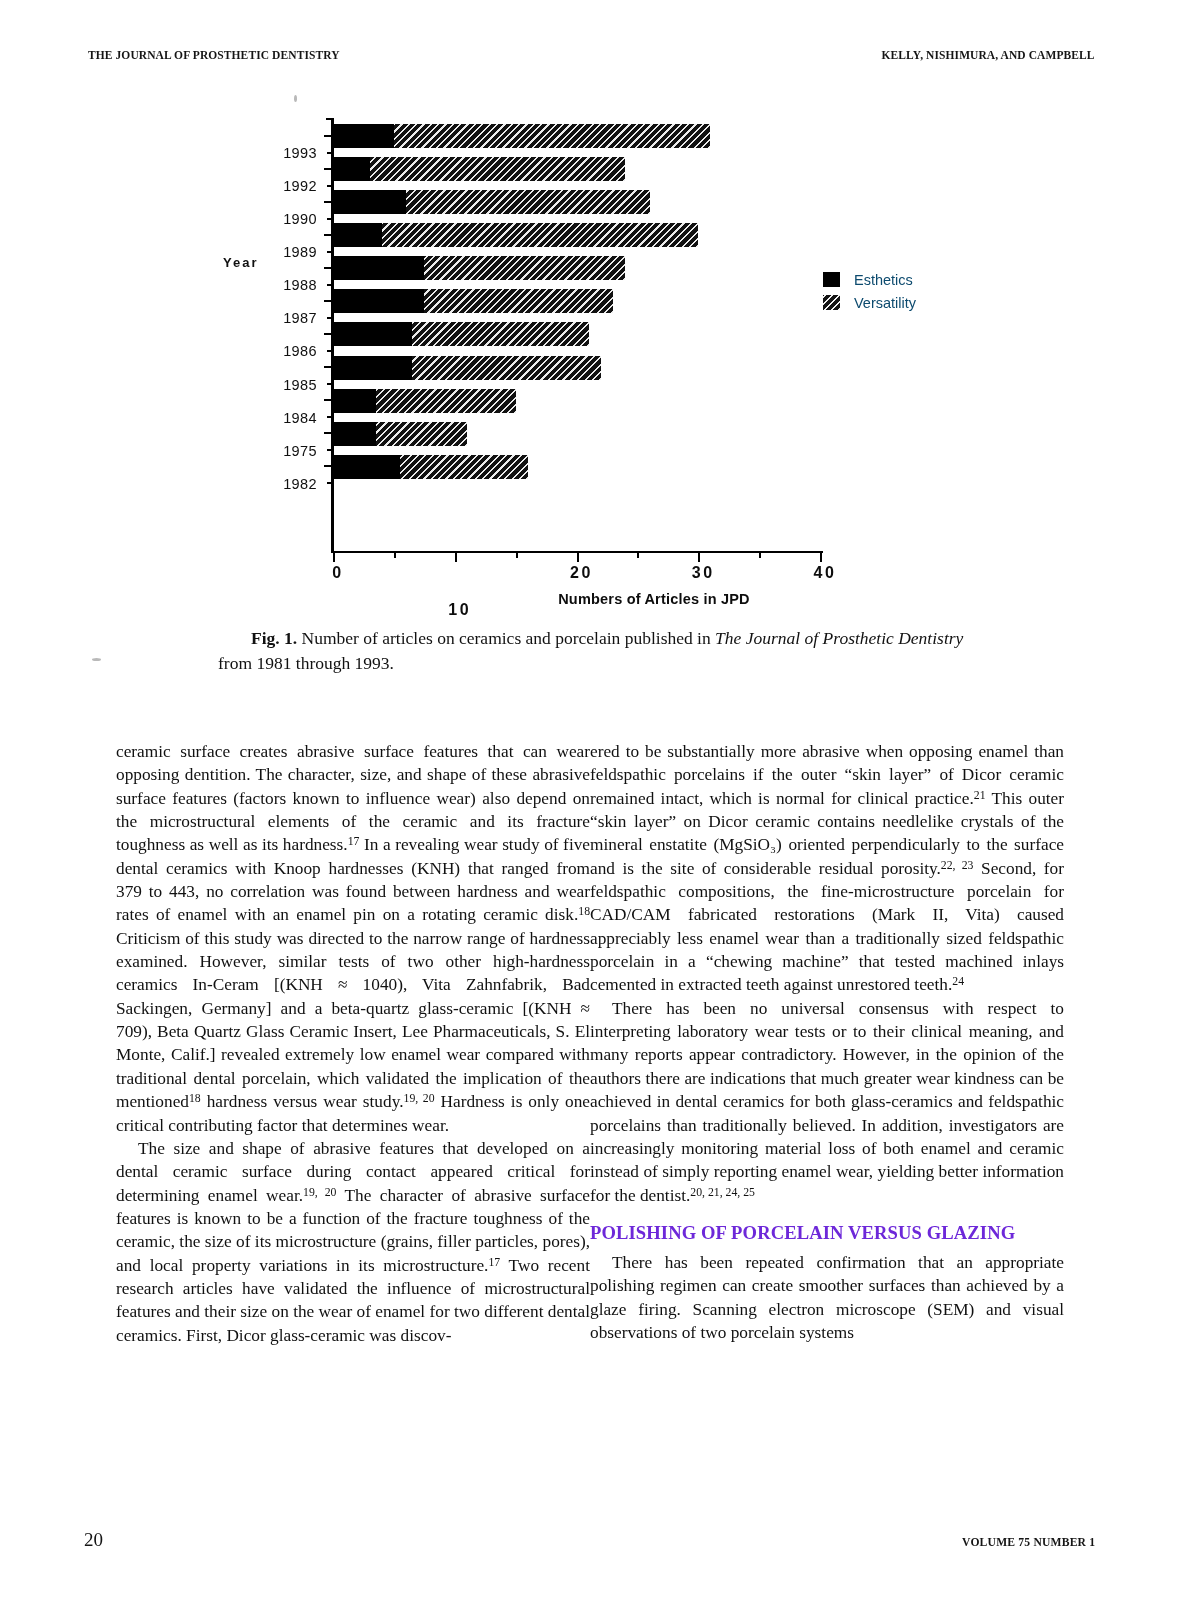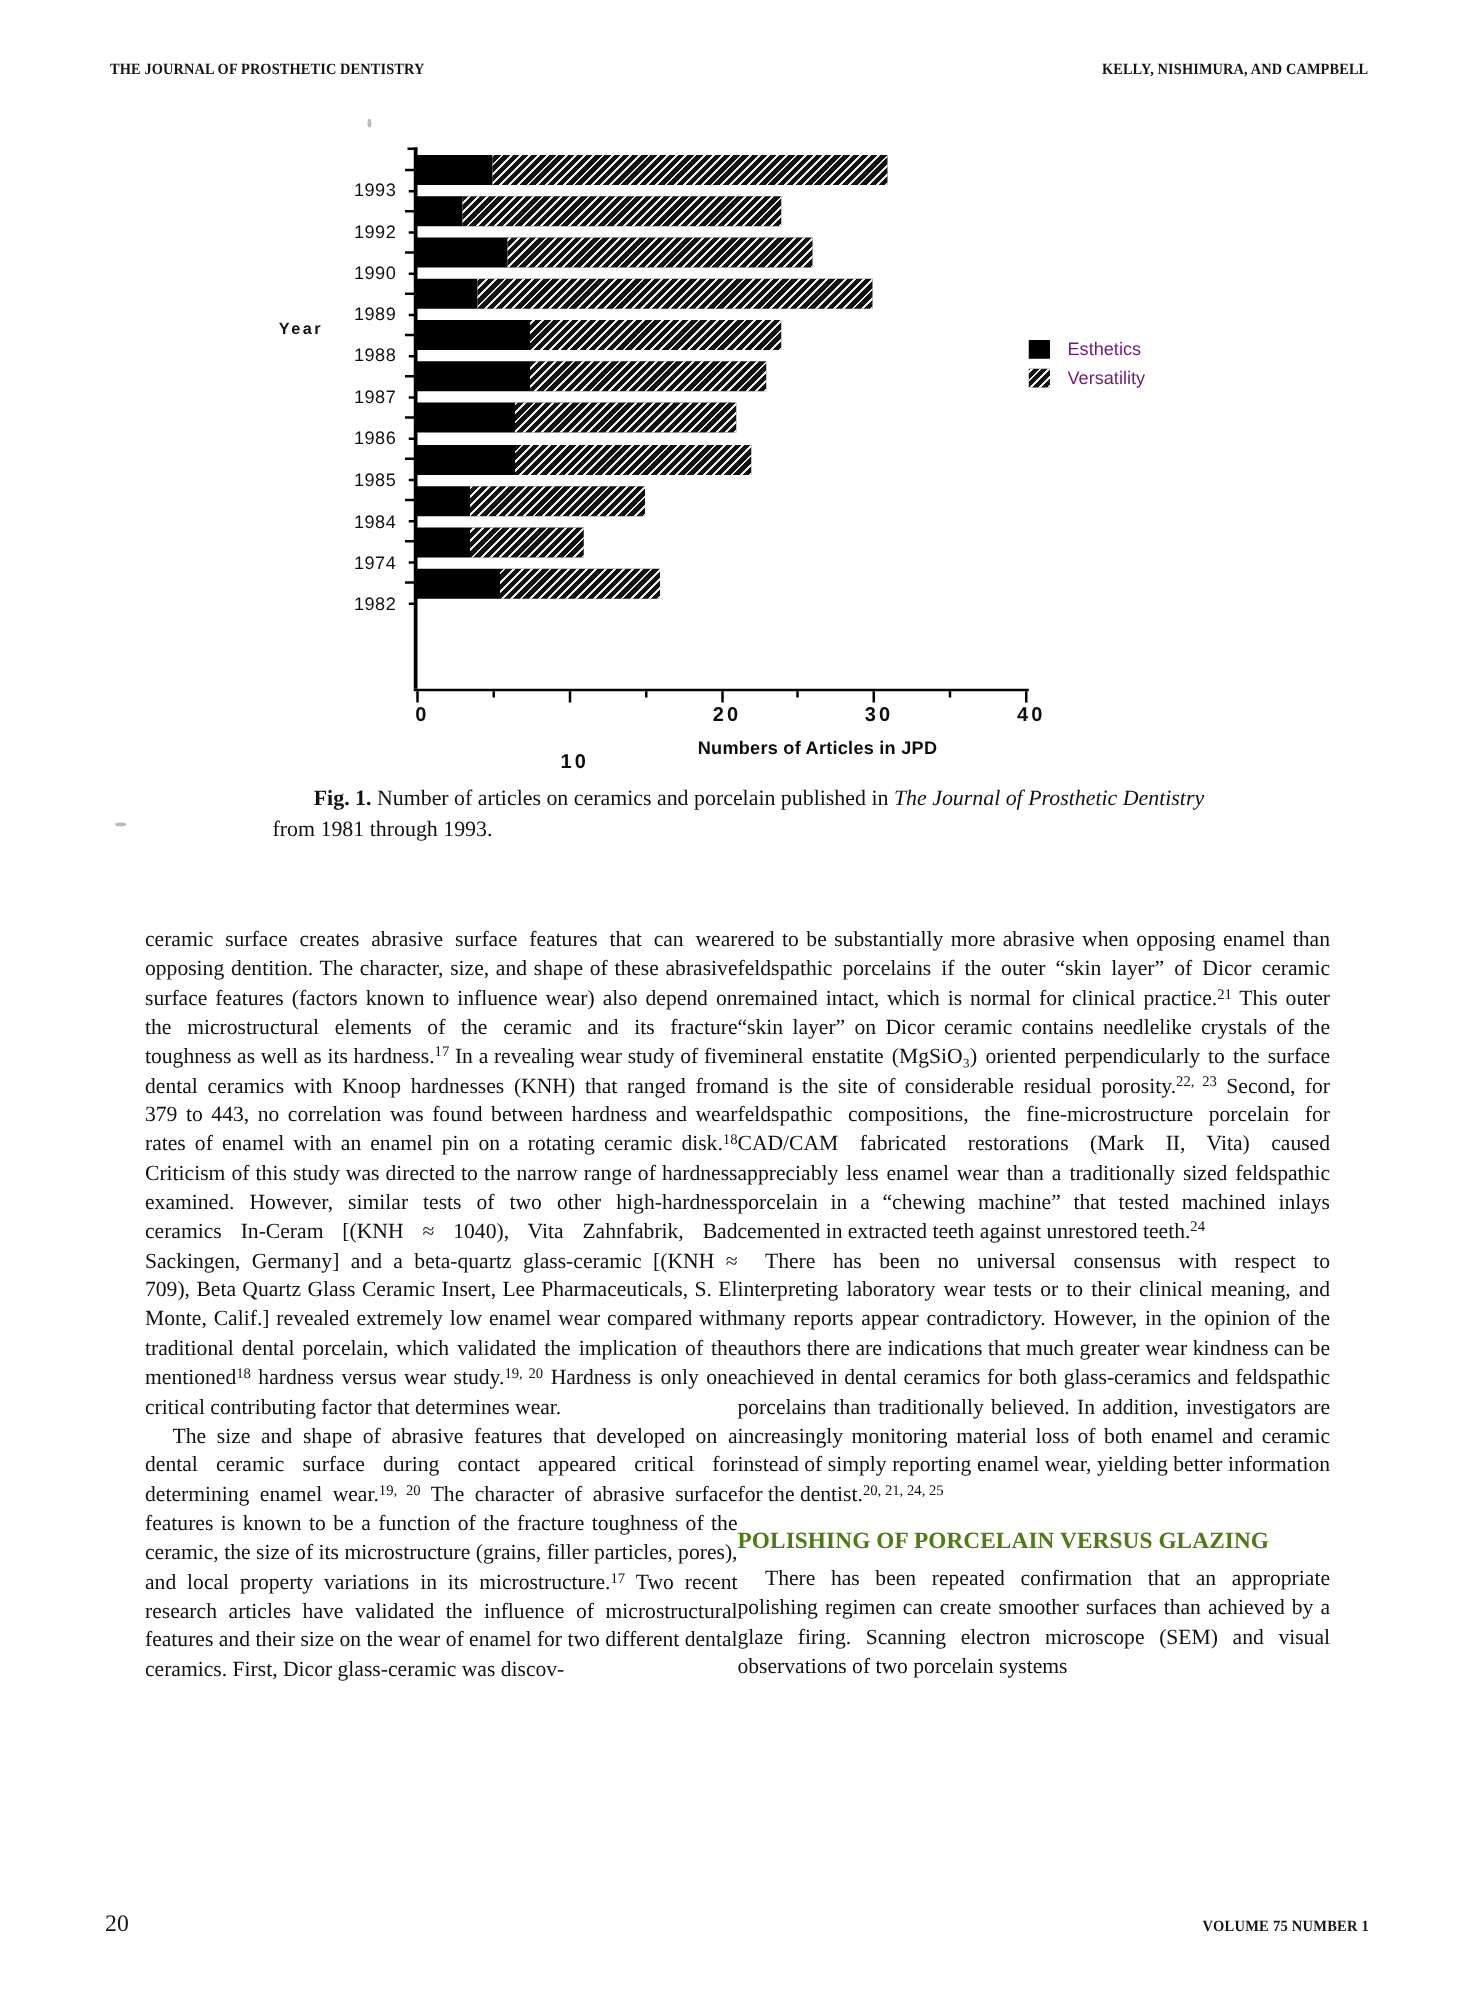--- a/index.html
+++ b/index.html
@@ -227,21 +227,21 @@
         -45deg,
         rgba(255,255,255,0.95) 0px,
         rgba(255,255,255,0.95) 1.6px,
         rgba(0,0,0,0) 1.6px,
         rgba(0,0,0,0) 5.0px
     );
   }
   .legend-label {
     font-family: "Liberation Sans", sans-serif;
     font-size: 14.5px;
-    color: #701a75;
+    color: #0c4a6e;
   }
 
   .xlabel {
     position: absolute;
     left: 0;
     top: 505px;
     width: 1007px;
     text-align: center;
     font-family: "Liberation Sans", sans-serif;
     font-size: 14.5px;
@@ -289,21 +289,21 @@
     hyphens: none;
   }
   .col p.indent { text-indent: 22px; }
   .col h2 {
     margin: 14px 0 6px 0;
     font-family: "Liberation Serif", serif;
     font-size: 18.6px;
     font-weight: 700;
     line-height: 24px;
     letter-spacing: 0.1px;
-    color: #4d7c0f;
+    color: #6d28d9;
   }
   sup {
     font-size: 0.68em;
     vertical-align: 0.42em;
     line-height: 0;
   }
 
   
   .footer {
     position: absolute;
@@ -436,21 +436,21 @@
               <div class="ytick-minor"></div>
               <div class="ytick-label">1984</div>
               <div class="bar">
                 <div class="seg-black" style="width: 42.6125px;"></div>
                 <div class="seg-hatch" style="width: 140.012px;"></div>
               </div>
             </div>
             <div class="row">
               <div class="ytick"></div>
               <div class="ytick-minor"></div>
-              <div class="ytick-label">1974</div>
+              <div class="ytick-label">1975</div>
               <div class="bar">
                 <div class="seg-black" style="width: 42.6125px;"></div>
                 <div class="seg-hatch" style="width: 91.3125px;"></div>
               </div>
             </div>
             <div class="row">
               <div class="ytick"></div>
               <div class="ytick-minor"></div>
               <div class="ytick-label">1982</div>
               <div class="bar">

